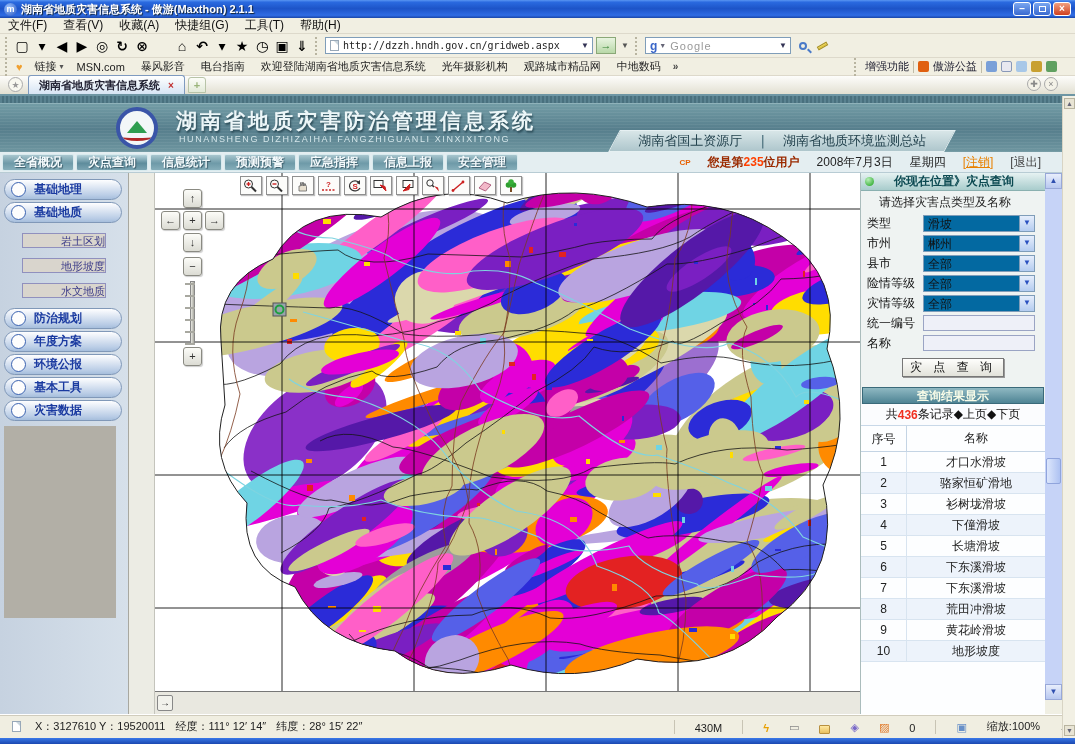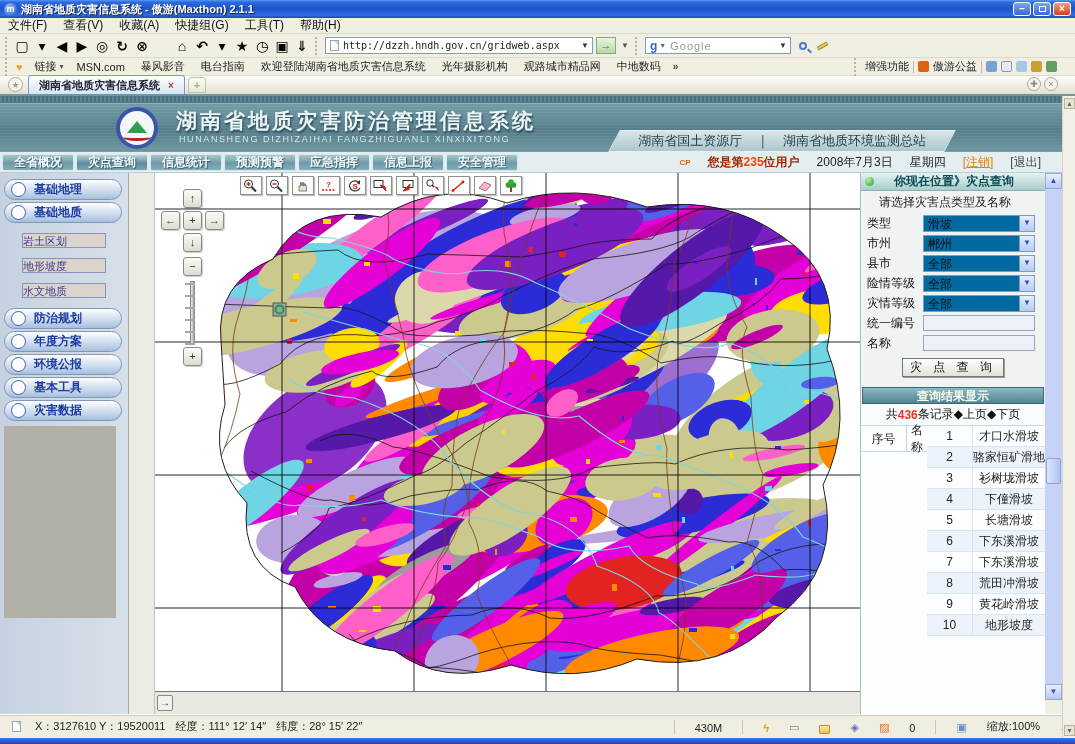--- a/index.html
+++ b/index.html
@@ -81,21 +81,21 @@
   .visitor-num{color:#FF4000;font-weight:bold}
   .link-logout{color:#E88000;text-decoration:underline}
   .link-exit{color:#444}
 
   
   .content{height:541px;display:flex;background:#fff}
   .sidebar{width:128px;background:linear-gradient(90deg,#C6D2E0,#D6E0EA);padding-top:4px;flex:none}
   .row-main{width:118px;height:21px;margin:2px 4px;background:linear-gradient(#FEFEFF,#BACDE6 80%,#A6BEDC);border:1px solid #8098B8;border-radius:11px;display:flex;align-items:center;gap:8px;padding-left:6px}
   .sicon{width:15px;height:15px;border-radius:50%;background:#FDFDFD;border:1px solid #3A62B0;color:#2B52B8;font-size:10px;font-weight:bold;display:flex;align-items:center;justify-content:center;flex:none}
   .row-main .label{color:#1A3AA0;font-weight:bold;font-size:12px;white-space:nowrap}
-  .row-sub{width:84px;height:15px;margin:10px auto;background:#D9D5CD;border:1px solid #9090BE;color:#3A3A88;font-size:11px;text-align:left;line-height:14px;white-space:nowrap}
+  .row-sub{width:84px;height:15px;margin:10px auto;background:#D9D5CD;border:1px solid #9090BE;color:#3A3A88;font-size:11px;text-align:right;line-height:14px;white-space:nowrap}
   .gray-panel{width:112px;height:192px;background:#B2AFA6;margin:5px 4px 0}
 
   .gapcol{width:27px;background:#ECECE4;border-left:1px solid #A8A8A0;border-right:1px solid #C4C4BC;flex:none}
 
   .mapcol{width:705px;position:relative;background:#fff;flex:none}
   #mapsvg{position:absolute;left:0;top:0}
   .map-tools{position:absolute;left:85px;top:3px;display:flex;gap:4px}
   .map-tool{width:22px;height:19px;background:#FCFCFA;border:1px solid #909090;box-shadow:1px 1px 1px rgba(0,0,0,.25);display:flex;align-items:center;justify-content:center}
   .pan-ctl{position:absolute;left:4px;top:16px;width:70px;height:182px}
   .pbtn{position:absolute;width:19px;height:19px;background:linear-gradient(#FCFCF8,#DCDCD4);border:1px solid #8A8A82;border-radius:3px;font-size:11px;text-align:center;line-height:17px;color:#333;box-shadow:1px 1px 1px rgba(0,0,0,.2)}
@@ -113,21 +113,21 @@
   .flabel{width:56px;font-size:12px;color:#111;flex:none;white-space:nowrap}
   .selbox{width:112px;height:17px;background:#0369a1;border:1px solid #7F9DB9;display:flex;align-items:flex-start}
   .selval{flex:1;padding-left:4px;font-size:12px;color:#111}
   .selarrow{width:15px;height:15px;background:linear-gradient(#E6EEFC,#B4CCF0);border-left:1px solid #7F9DB9;color:#2A50C0;font-size:8px;text-align:center;line-height:14px}
   .inpbox{width:112px;height:16px;background:#EEF0F8;border:1px solid #9AA4C4}
   .qbtn-row{height:28px;display:flex;justify-content:center;align-items:center}
   .qbtn{width:102px;height:19px;background:linear-gradient(#FEFEFC,#E2E2DA);border:1px solid #777;box-shadow:1px 1px 0 #999;font-size:12px;letter-spacing:4px;text-align:center;line-height:17px;color:#111;white-space:nowrap}
   .rs-header{height:17px;margin:6px 1px 0;background:linear-gradient(#8FB8C2,#4E8494);color:#F8FCE8;font-weight:bold;font-size:12px;text-align:center;line-height:16px;border:1px solid #3A6A7A}
   .count-row{height:22px;background:#FBFCFE;display:flex;justify-content:center;align-items:center;font-size:12px;color:#111;border-bottom:1px solid #C8D8E8;white-space:nowrap}
   .count-num{color:#F03020;font-weight:bold}
-  .rtable{background:#FDFEFF;flex:1;display:flex;flex-direction:row}
+  .rtable{background:#FDFEFF;flex:1;display:flex;flex-direction:column}
   .thead{display:flex;height:26px;border-bottom:1px solid #C4D4E4;align-items:center;font-size:12px;color:#222}
   .th1{width:46px;text-align:center;border-right:1px solid #C4D4E4;line-height:26px;height:100%}
   .th2{flex:1;text-align:center}
   .trow{display:flex;height:21px;align-items:center;font-size:12px;color:#222;border-bottom:1px solid #D8E4F0}
   .trow.alt{background:#EDF3FB}
   .td1{width:46px;text-align:center;border-right:1px solid #D8E4F0;height:100%;line-height:21px}
   .td2{flex:1;text-align:center;white-space:nowrap}
 
   
   .scrollcol{width:17px;background:#F0EFE3;position:relative;flex:none}

